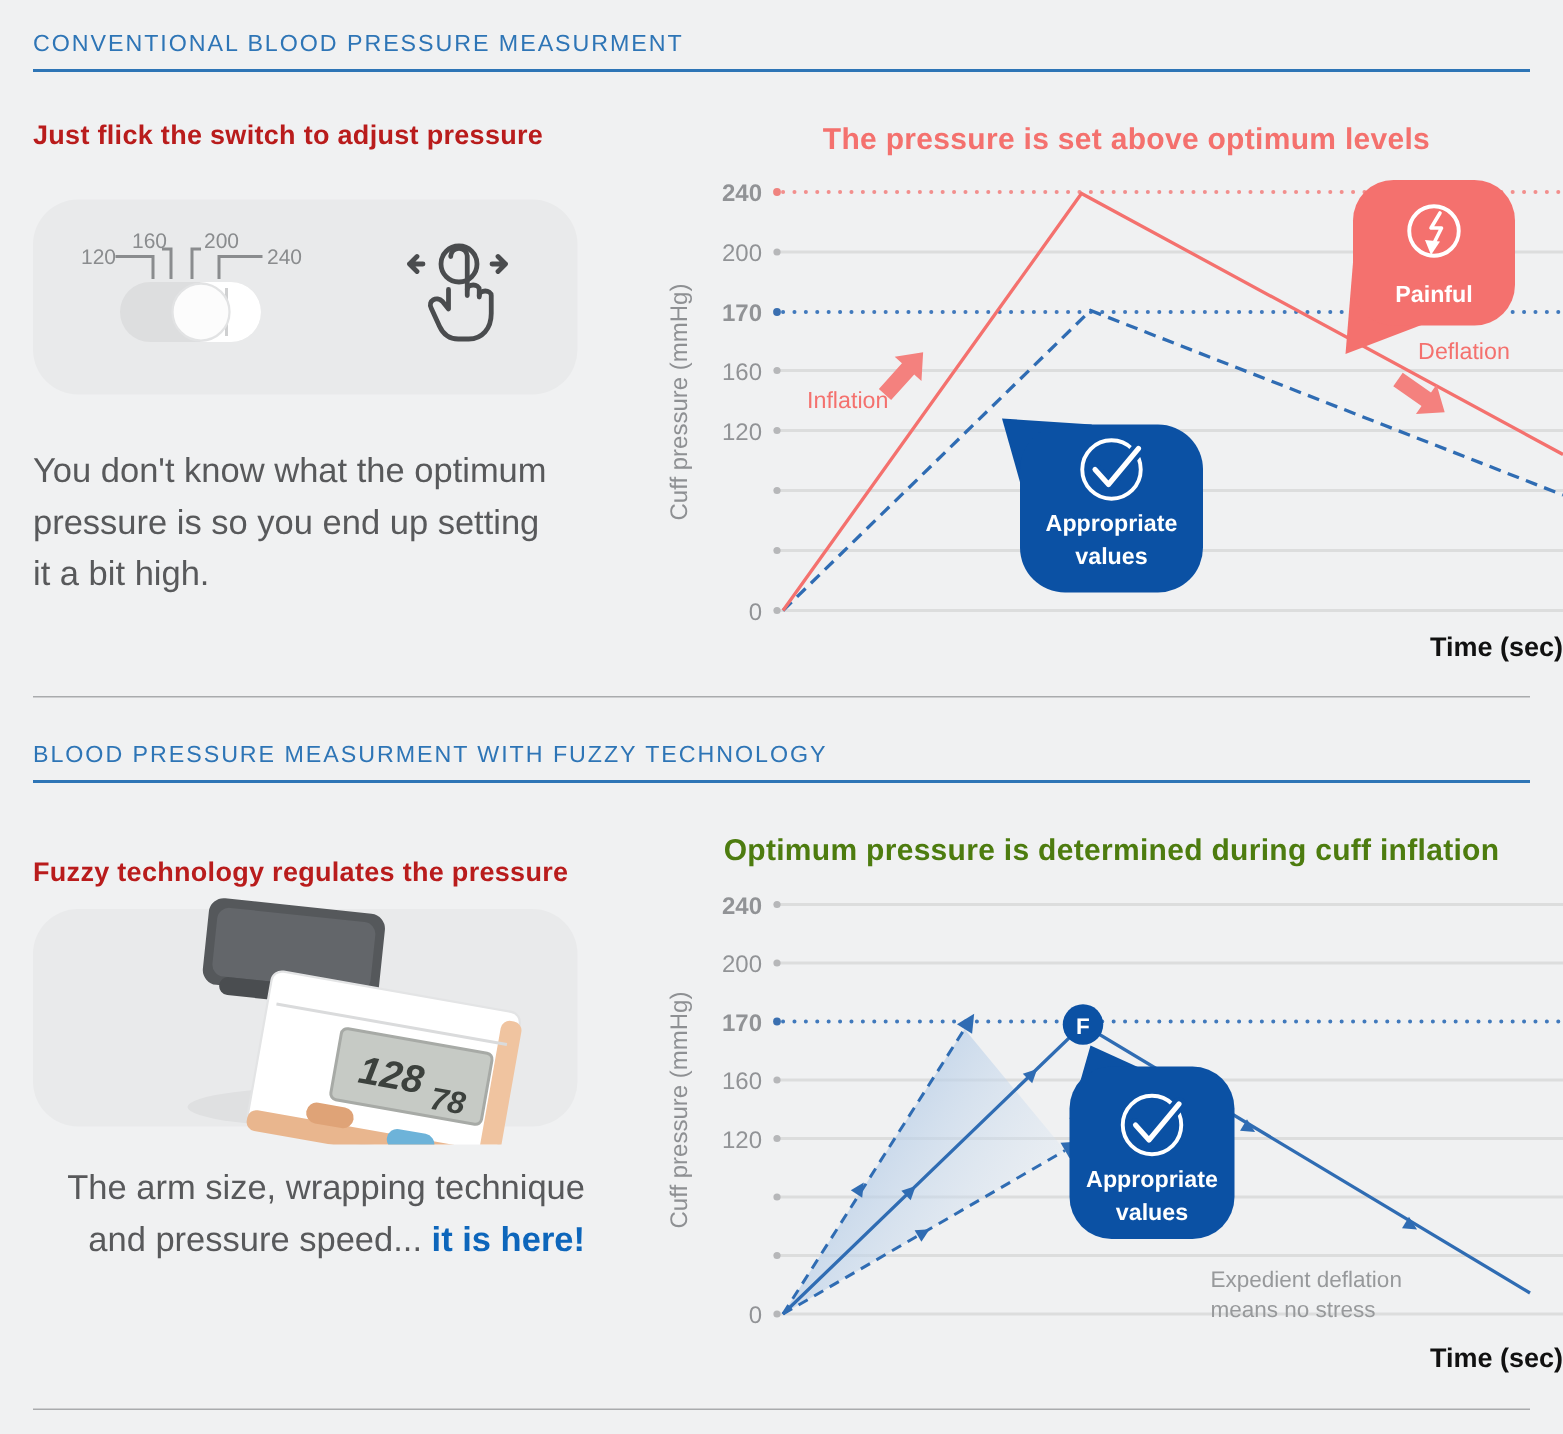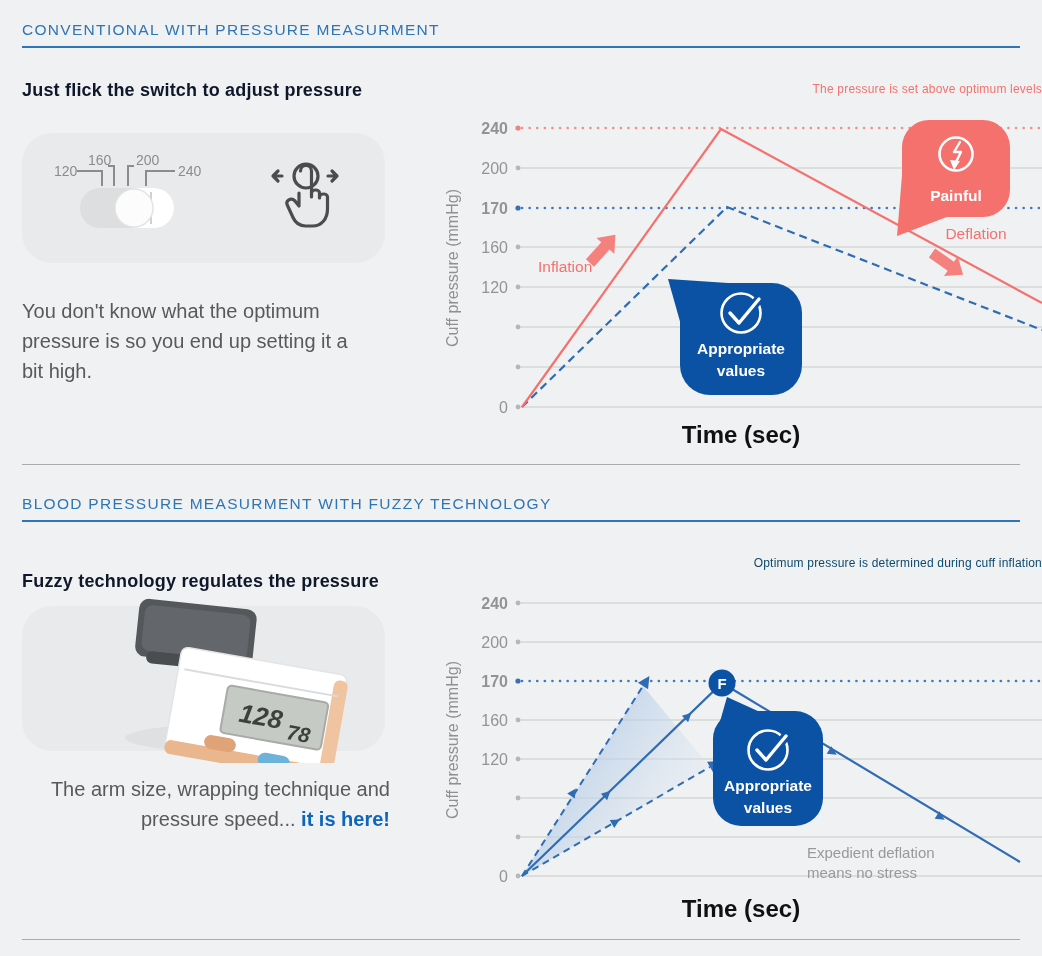--- a/index.html
+++ b/index.html
@@ -3,41 +3,41 @@
 <meta charset="utf-8">
 <style>
   html,body{margin:0;padding:0;background:#f0f1f2;}
   *{box-sizing:border-box;}
   #canvas{position:relative;width:1042px;height:956px;background:#f0f1f2;overflow:hidden;
           font-family:"Liberation Sans","DejaVu Sans",sans-serif;}
   .abs{position:absolute;}
   .sec-header{font-size:15.5px;font-weight:500;letter-spacing:1.3px;color:#2e75b6;}
   .sec-rule{border-top:2px solid #2e75b6;width:998px;}
   .divider{border-top:1px solid #a9abad;width:998px;}
-  .h2{font-size:18px;font-weight:bold;color:#0f172a;letter-spacing:.2px;}
-  .body-text{font-size:20px;color:#58595b;line-height:1.5;}
+  .h2{font-size:18px;font-weight:bold;color:#b91c1c;letter-spacing:.2px;}
+  .body-text{font-size:23px;color:#58595b;line-height:1.5;}
   .panel{background:#e9eaeb;border-radius:30px;}
-  .chart-title{font-weight:normal;font-size:12px;text-align:right;letter-spacing:.2px;}
+  .chart-title{font-weight:bold;font-size:20px;text-align:center;letter-spacing:.2px;}
   .coral-t{color:#f4716e;}
-  .blue-t{color:#0c4a6e;}
-  .xlabel{font-weight:bold;font-size:24px;color:#111;text-align:center;}
+  .blue-t{color:#4d7c0f;}
+  .xlabel{font-weight:bold;font-size:18px;color:#111;text-align:right;}
   .hl-blue{color:#0d66bb;font-weight:bold;}
   svg text{font-family:"Liberation Sans","DejaVu Sans",sans-serif;}
   .tick{font-size:16px;fill:#919396;}
   .tick-b{font-weight:bold;}
   .bubble-txt{font-size:15.5px;font-weight:bold;fill:#ffffff;}
   .note-txt{font-size:15px;fill:#97999b;}
   .axis-name{font-size:16px;fill:#8e9093;}
 </style>
 </head>
 <body>
 
 <div id="canvas">
 
-  <div class="abs sec-header" style="left:22px;top:21px;">CONVENTIONAL WITH PRESSURE MEASURMENT</div>
+  <div class="abs sec-header" style="left:22px;top:21px;">CONVENTIONAL BLOOD PRESSURE MEASURMENT</div>
   <div class="abs sec-rule" style="left:22px;top:46px;"></div>
 
   <div class="abs h2" style="left:22px;top:80px;">Just flick the switch to adjust pressure</div>
 
   <div class="abs panel" style="left:22px;top:133px;width:363px;height:130px;">
     <svg class="abs" style="left:24px;top:17px;" width="170" height="96" viewBox="0 0 170 96">
       <g stroke="#8a8c8e" stroke-width="2" fill="none">
         <path d="M31 21 H56 V36"></path>
         <path d="M62 16 h6 v20"></path>
         <path d="M88 16 h-6 v20"></path>

